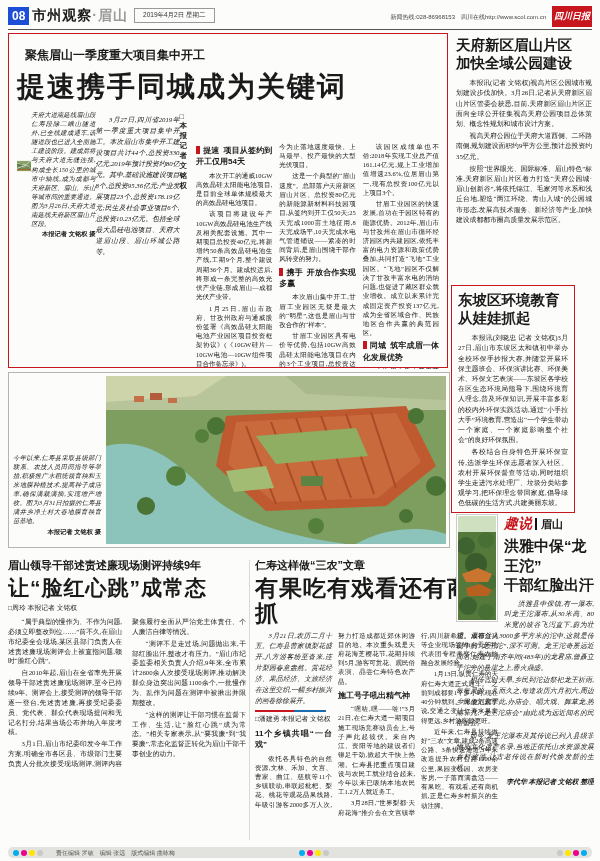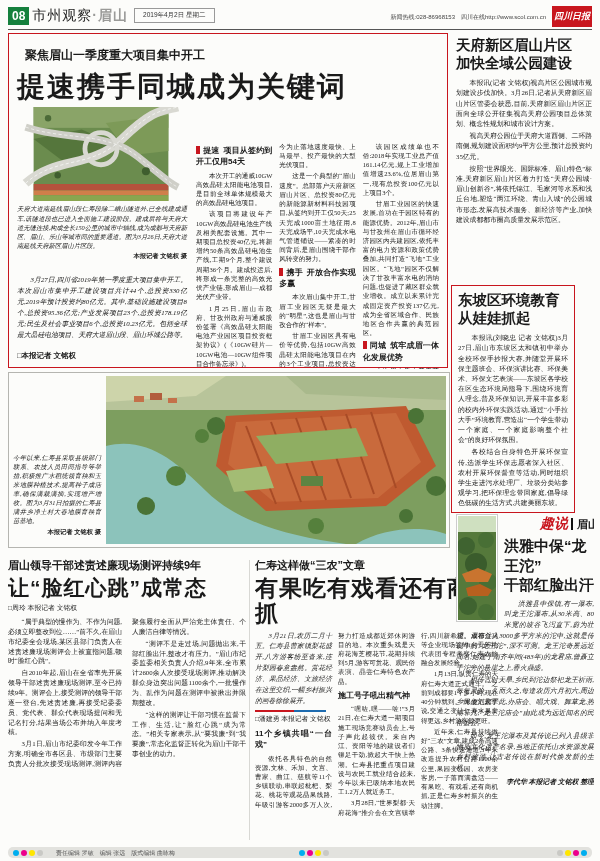--- a/index.html
+++ b/index.html
@@ -1,37 +1,37 @@
 <!DOCTYPE html>
 <html><head>
 <meta charset="utf-8">
 <style>
   html,body{margin:0;padding:0;background:#e9e7e2;}
   #page{position:relative;width:600px;height:861px;background:#fcfcfa;margin:0 auto;overflow:hidden;
         font-family:"Liberation Sans",sans-serif;color:#1a1a1a;}
   
   #masthead{position:absolute;left:8px;top:6px;right:8px;height:21px;}
-  .pgnum{display:inline-block;background:#15803d;color:#fff;font-weight:bold;font-size:12px;
+  .pgnum{display:inline-block;background:#1d4ed8;color:#fff;font-weight:bold;font-size:12px;
          padding:2px 4px;vertical-align:middle;}
-  .secname{font-size:14px;font-weight:normal;vertical-align:middle;margin-left:3px;letter-spacing:1px;}
+  .secname{font-size:14px;font-weight:bold;vertical-align:middle;margin-left:3px;letter-spacing:1px;}
   .secsub{font-size:14px;font-weight:bold;color:#9a9a98;vertical-align:middle;letter-spacing:1px;}
   .datebox{display:inline-block;border:1px solid #999;font-size:6.5px;color:#333;
            padding:2px 8px;margin-left:6px;vertical-align:middle;}
   .mh-right{position:absolute;right:46px;top:7px;font-size:6px;color:#444;}
   .brand{position:absolute;right:0;top:0;width:40px;height:21px;background:#c8161e;color:#fff;
          font-size:9px;font-weight:bold;font-style:italic;text-align:center;line-height:21px;
          font-family:"Liberation Serif",serif;}
   #mastrule{position:absolute;left:8px;right:8px;top:29px;border-top:1px solid #555;}
   
   #leadbox{position:absolute;left:8px;top:33px;width:440px;height:335px;border:1.5px solid #c8161e;
            box-sizing:border-box;padding:5px 8px;}
   .kicker{font-size:12px;font-weight:bold;margin:8px;}
   .headline-xl{font-size:28px;font-weight:bold;letter-spacing:2px;margin:2px 0 4px 0;line-height:1.1;}
   #leadrow{display:flex;height:262px;overflow:hidden;}
-  #leadleft{width:170px;flex:none;margin-right:9px;display:flex;flex-direction:column;}
+  #leadleft{width:170px;flex:none;margin-right:9px;display:flex;flex-direction:row;}
   .caption{font-family:"Liberation Serif",serif;font-style:italic;font-size:6.3px;line-height:1.45;
            text-align:justify;color:#222;margin-top:3px;}
   .credit{display:block;text-align:right;font-weight:bold;font-style:normal;margin-top:1px;}
   .intro{font-family:"Liberation Serif",serif;font-style:italic;font-size:6.8px;line-height:1.62;
          text-align:justify;margin-top:7px;text-indent:2em;color:#111;}
   .lead-byline{font-size:7.5px;font-weight:bold;margin-top:5px;}
   #leadtext{flex:1;column-count:3;column-gap:7px;font-family:"Liberation Serif",serif;
             font-size:6.5px;line-height:1.42;text-align:justify;height:262px;overflow:hidden;margin-top:35px;}
   .t{margin:0 0 2px 0;}
   .ind{text-indent:2em;}
@@ -68,21 +68,21 @@
            text-indent:2em;margin:0 0 3px 0;}
   .colorbar{height:2.5px;width:92%;background:linear-gradient(to right,#c8161e 0 55%,#1e6cb0 55% 100%);
             margin:2px 0;}
   .crosshead{font-family:"Liberation Sans",sans-serif;font-size:8px;font-weight:bold;margin:4px 0 3px 0;
              break-inside:avoid;}
   
   #botright{position:absolute;left:456px;top:512px;width:138px;height:330px;overflow:hidden;}
   #qsphoto{float:left;margin:2px 6px 3px 0;border:1px solid #ccc;background:#fff;padding:1px;}
   .qs-row{margin:2px 0 2px 0;white-space:nowrap;}
   .qs-logo{color:#c8161e;font-family:"Liberation Serif",serif;font-style:italic;font-weight:bold;
-           font-size:14px;margin-left:36px;}
+           font-size:14px;}
   .qs-city{font-size:11px;font-weight:bold;border-left:2.5px solid #111;padding-left:4px;margin-left:3px;}
   .qs-title{font-size:15px;font-weight:bold;line-height:1.3;margin:3px 0 4px 0;}
   .qs-body{font-family:"Liberation Serif",serif;font-style:italic;font-size:6.9px;line-height:1.55;
            text-align:justify;}
   .qs-end{text-align:right;font-style:italic;font-weight:bold;margin-top:3px;}
   
   #footer{position:absolute;left:8px;right:8px;top:847px;height:11px;background:#e2e2de;
           border-radius:5px;font-size:6px;color:#555;}
   .dot{display:inline-block;width:6px;height:6px;border-radius:50%;vertical-align:middle;margin:0 1px;}
   .d-c{background:#00aeef}.d-m{background:#ec008c}.d-y{background:#ffe600}.d-g{background:#c9c9c5}

